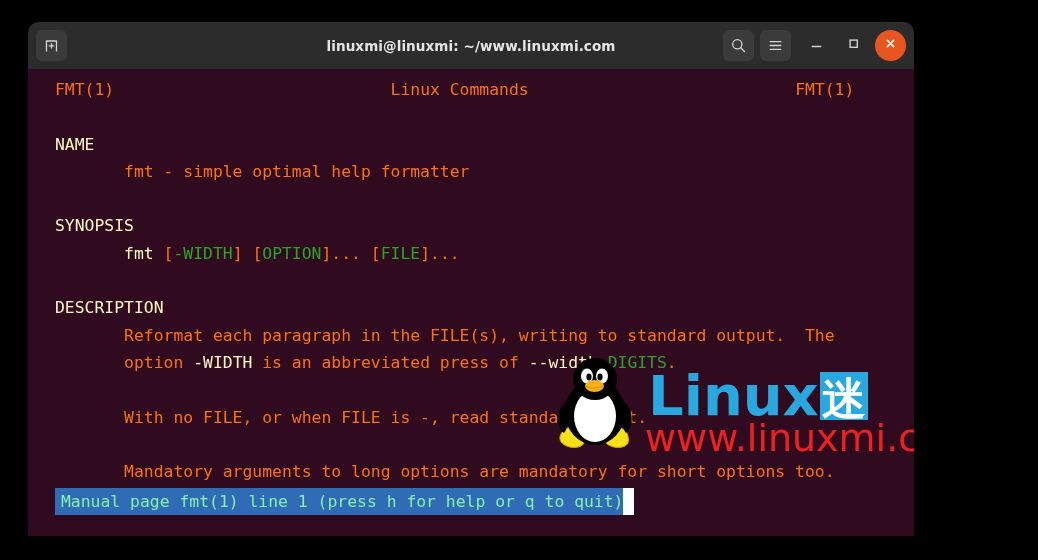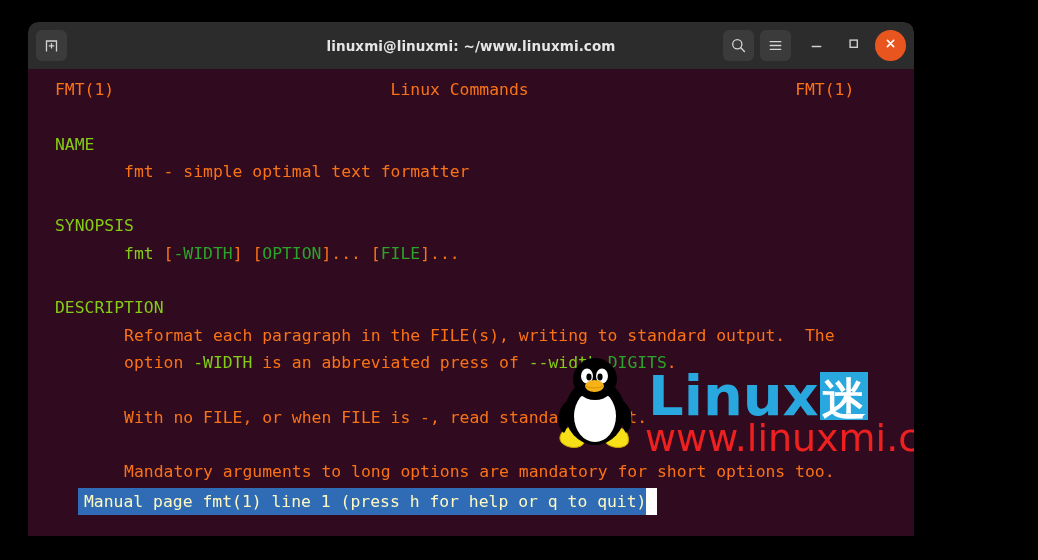--- a/index.html
+++ b/index.html
@@ -78,21 +78,21 @@
     position: relative;
     z-index: 2;
     font-family: "DejaVu Sans Mono", monospace;
     font-size: 16.4px;
     line-height: 27.3px;
     color: #e8e4e8;
     white-space: pre;
     padding-left: 27px;
     letter-spacing: 0px;
   }
-  .c-red   { color: #84cc16; }
+  .c-red   { color: #fef9c3; }
   .c-green { color: #2aa52a; }
   .c-white { color: #f97316; }
 
   
   #watermark {
     position: absolute;
     z-index: 3;
     left: 520px;
     top: 288px;
     width: 380px;
@@ -107,26 +107,25 @@
     left: 27px;
     bottom: 21px;
     height: 27px;
     display: flex;
     align-items: center;
     font-family: "DejaVu Sans Mono", monospace;
     font-size: 16.4px;
   }
   #status-text {
     background: #2f6cb5;
-    color: #fef9c3;
+    color: #86efac;
     height: 27px;
     line-height: 27px;
     white-space: pre;
     padding: 0 0 0 6px;
-    margin-left: 23px;
   }
   #status-cursor {
     background: #ffffff;
     width: 11px;
     height: 27px;
   }
 </style>
 </head>
 <body>
 
@@ -191,21 +190,21 @@
       </div>
 
     </div>
   </div>
 
   <div id="terminal">
 
     <div id="term-text"><span><span class="c-white">FMT(1)</span><span>                            </span><span class="c-white">Linux Commands</span><span>                           </span><span class="c-white">FMT(1)</span></span>
 
 <span class="c-red">NAME</span>
-<span class="c-white">       fmt - simple optimal text formatter</span>
+<span class="c-white">       fmt - simple optimal help formatter</span>
 
 <span class="c-red">SYNOPSIS</span>
 <span><span>       </span><span class="c-red">fmt</span><span class="c-white"> [</span><span class="c-green">-WIDTH</span><span class="c-white">] [</span><span class="c-green">OPTION</span><span class="c-white">]... [</span><span class="c-green">FILE</span><span class="c-white">]...</span></span>
 
 <span class="c-red">DESCRIPTION</span>
 <span class="c-white">       Reformat each paragraph in the FILE(s), writing to standard output.  The</span>
 <span><span class="c-white">       option </span><span class="c-red">-WIDTH</span><span class="c-white"> is an abbreviated press of </span><span class="c-red">--width</span><span class="c-white">=</span><span class="c-green">DIGITS</span><span class="c-white">.</span></span>
 
 <span class="c-white">       With no FILE, or when FILE is -, read standard input.</span>
 

